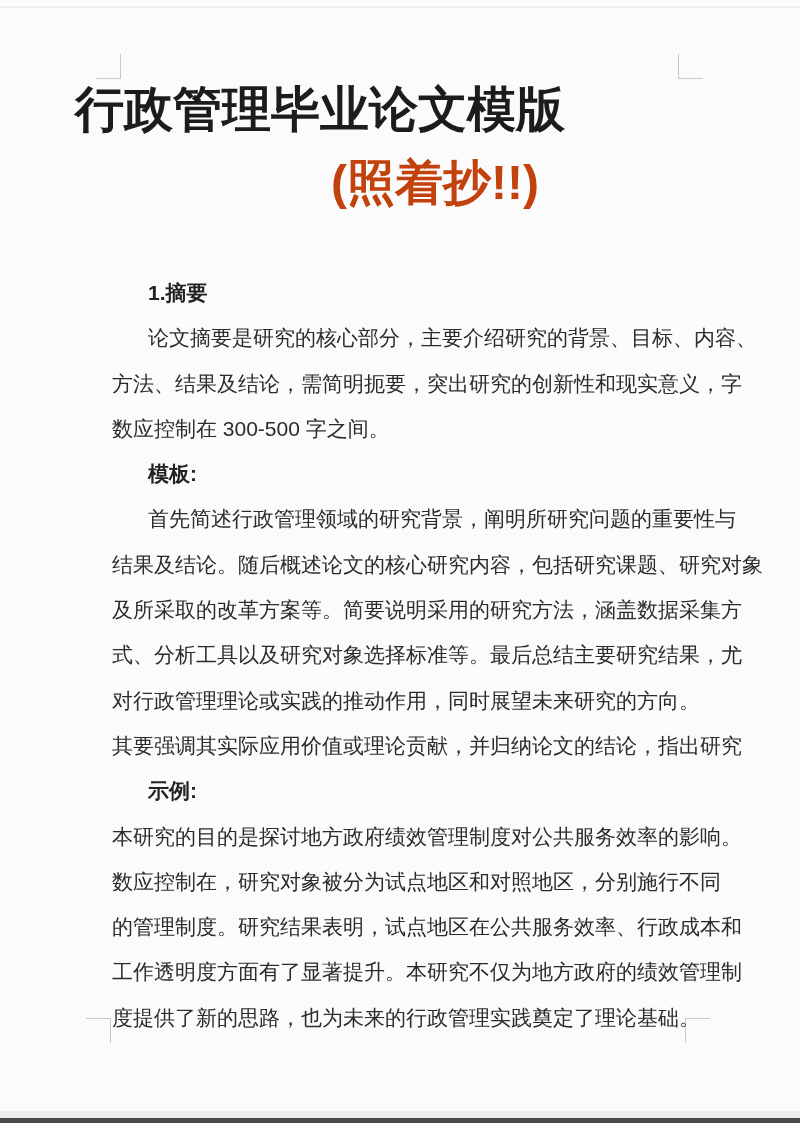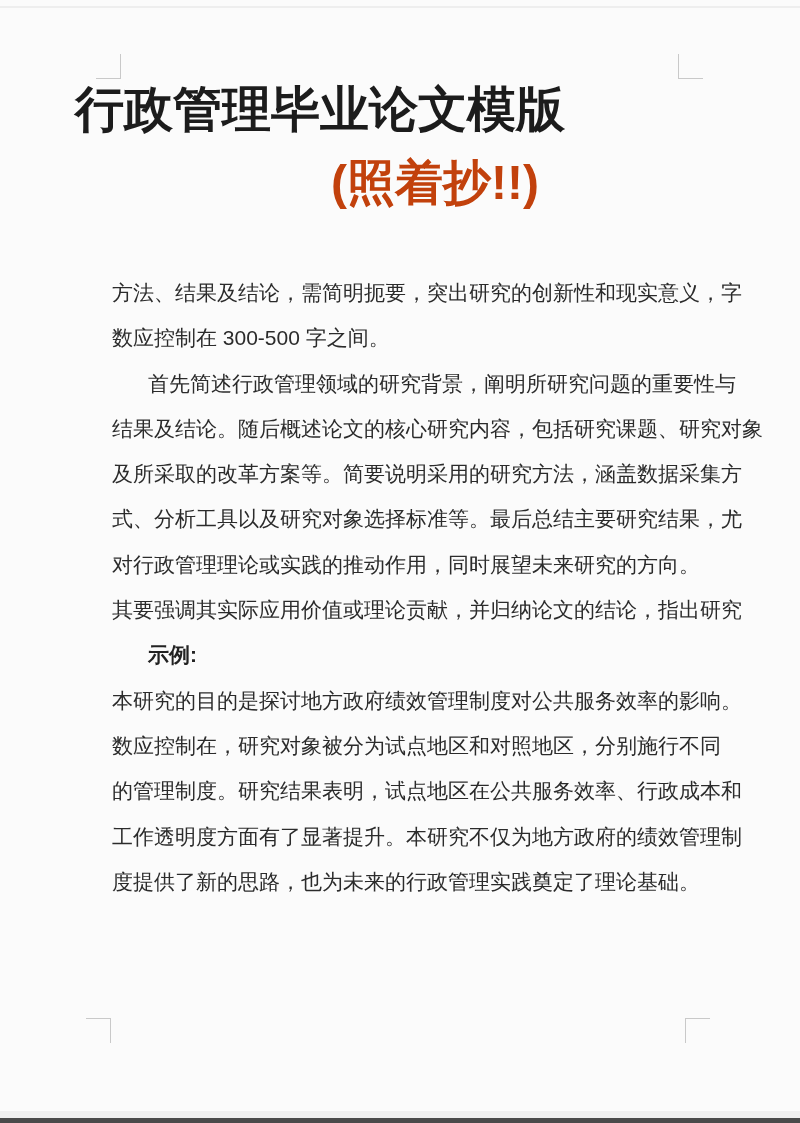--- a/index.html
+++ b/index.html
@@ -69,25 +69,28 @@
 
   <div class="mark tl"></div>
   <div class="mark tr"></div>
   <div class="mark bl"></div>
   <div class="mark br"></div>
 
   <div class="doc-title">行政管理毕业论文模版</div>
   <div class="doc-subtitle" style="color: #c2410c; margin-left: 35px;">(照着抄!!)</div>
 
   <div class="body-text">
+    <div class="heading">1.摘要</div>
     <div>
+        <div class="line indent">论文摘要是研究的核心部分，主要介绍研究的背景、目标、内容、</div>
         <div class="line">方法、结果及结论，需简明扼要，突出研究的创新性和现实意义，字</div>
         <div class="line last">数应控制在 300-500 字之间。</div>
       </div>
 
+    <div class="heading">模板:</div>
     <div>
         <div class="line indent">首先简述行政管理领域的研究背景，阐明所研究问题的重要性与</div>
         <div class="line">结果及结论。随后概述论文的核心研究内容，包括研究课题、研究对象</div>
         <div class="line">及所采取的改革方案等。简要说明采用的研究方法，涵盖数据采集方</div>
         <div class="line">式、分析工具以及研究对象选择标准等。最后总结主要研究结果，尤</div>
         <div class="line last">对行政管理理论或实践的推动作用，同时展望未来研究的方向。</div>
         <div class="line">其要强调其实际应用价值或理论贡献，并归纳论文的结论，指出研究</div>
       </div>
 
     <div class="heading">示例:</div>

